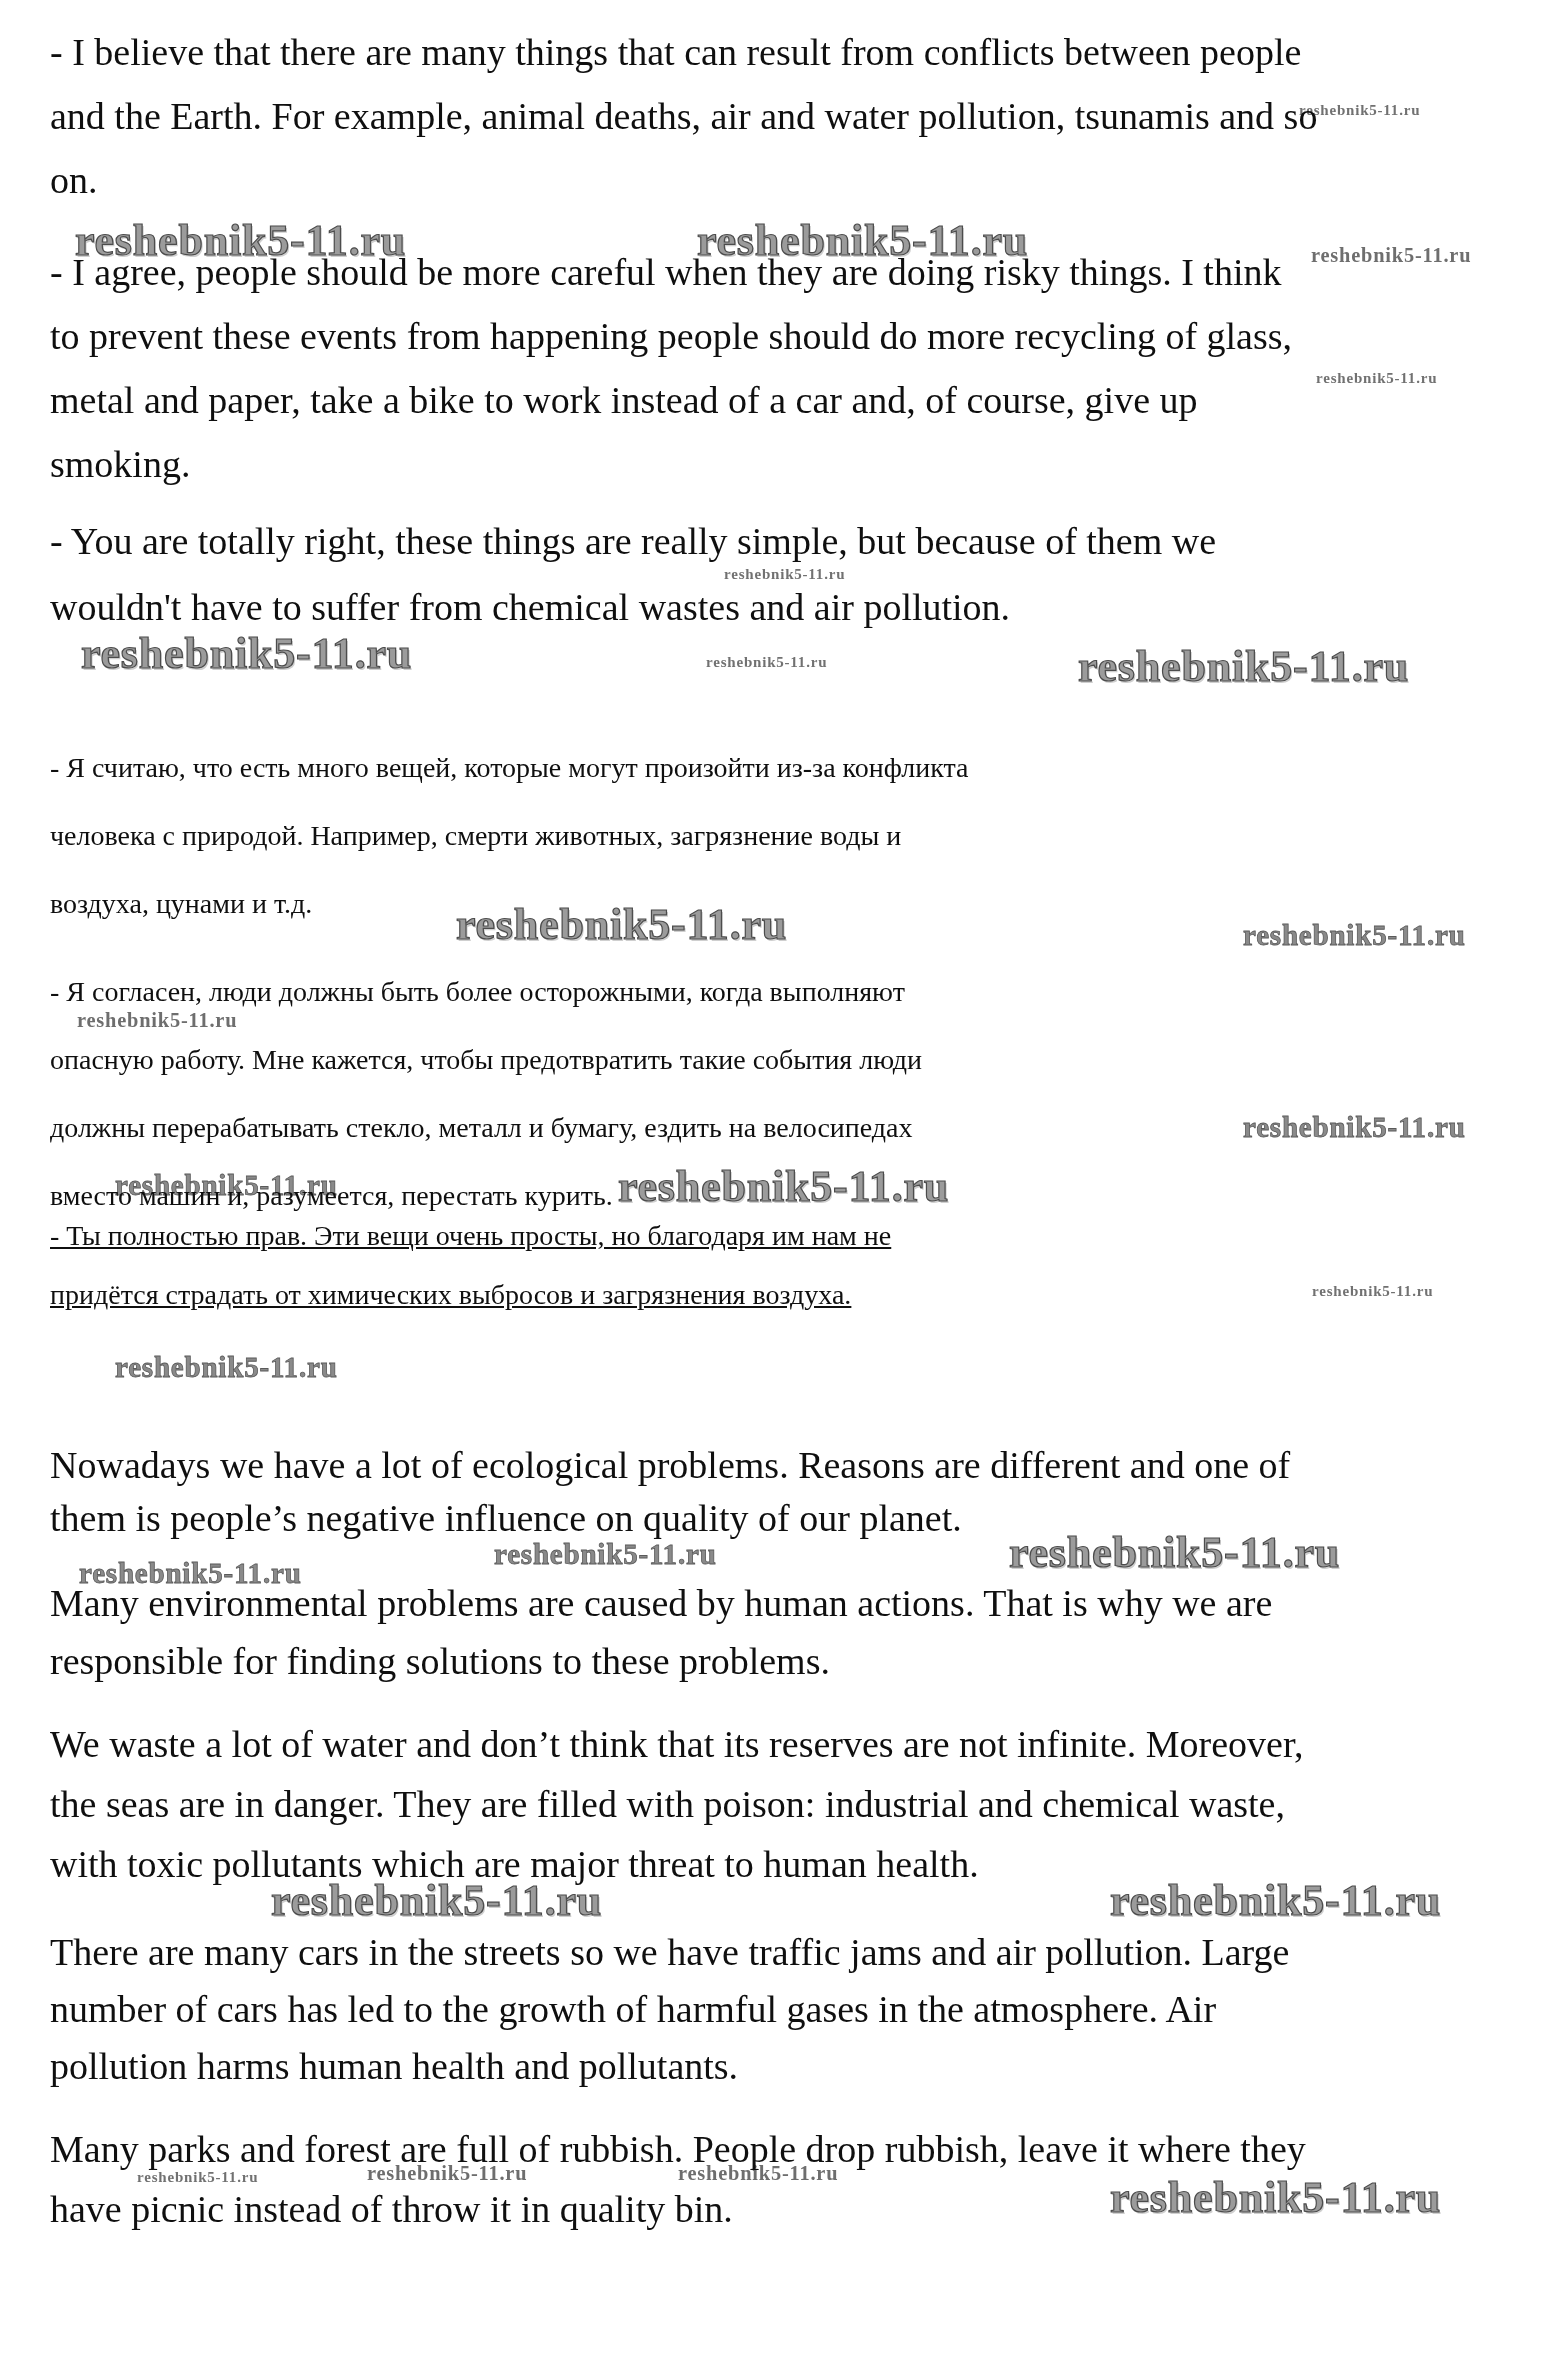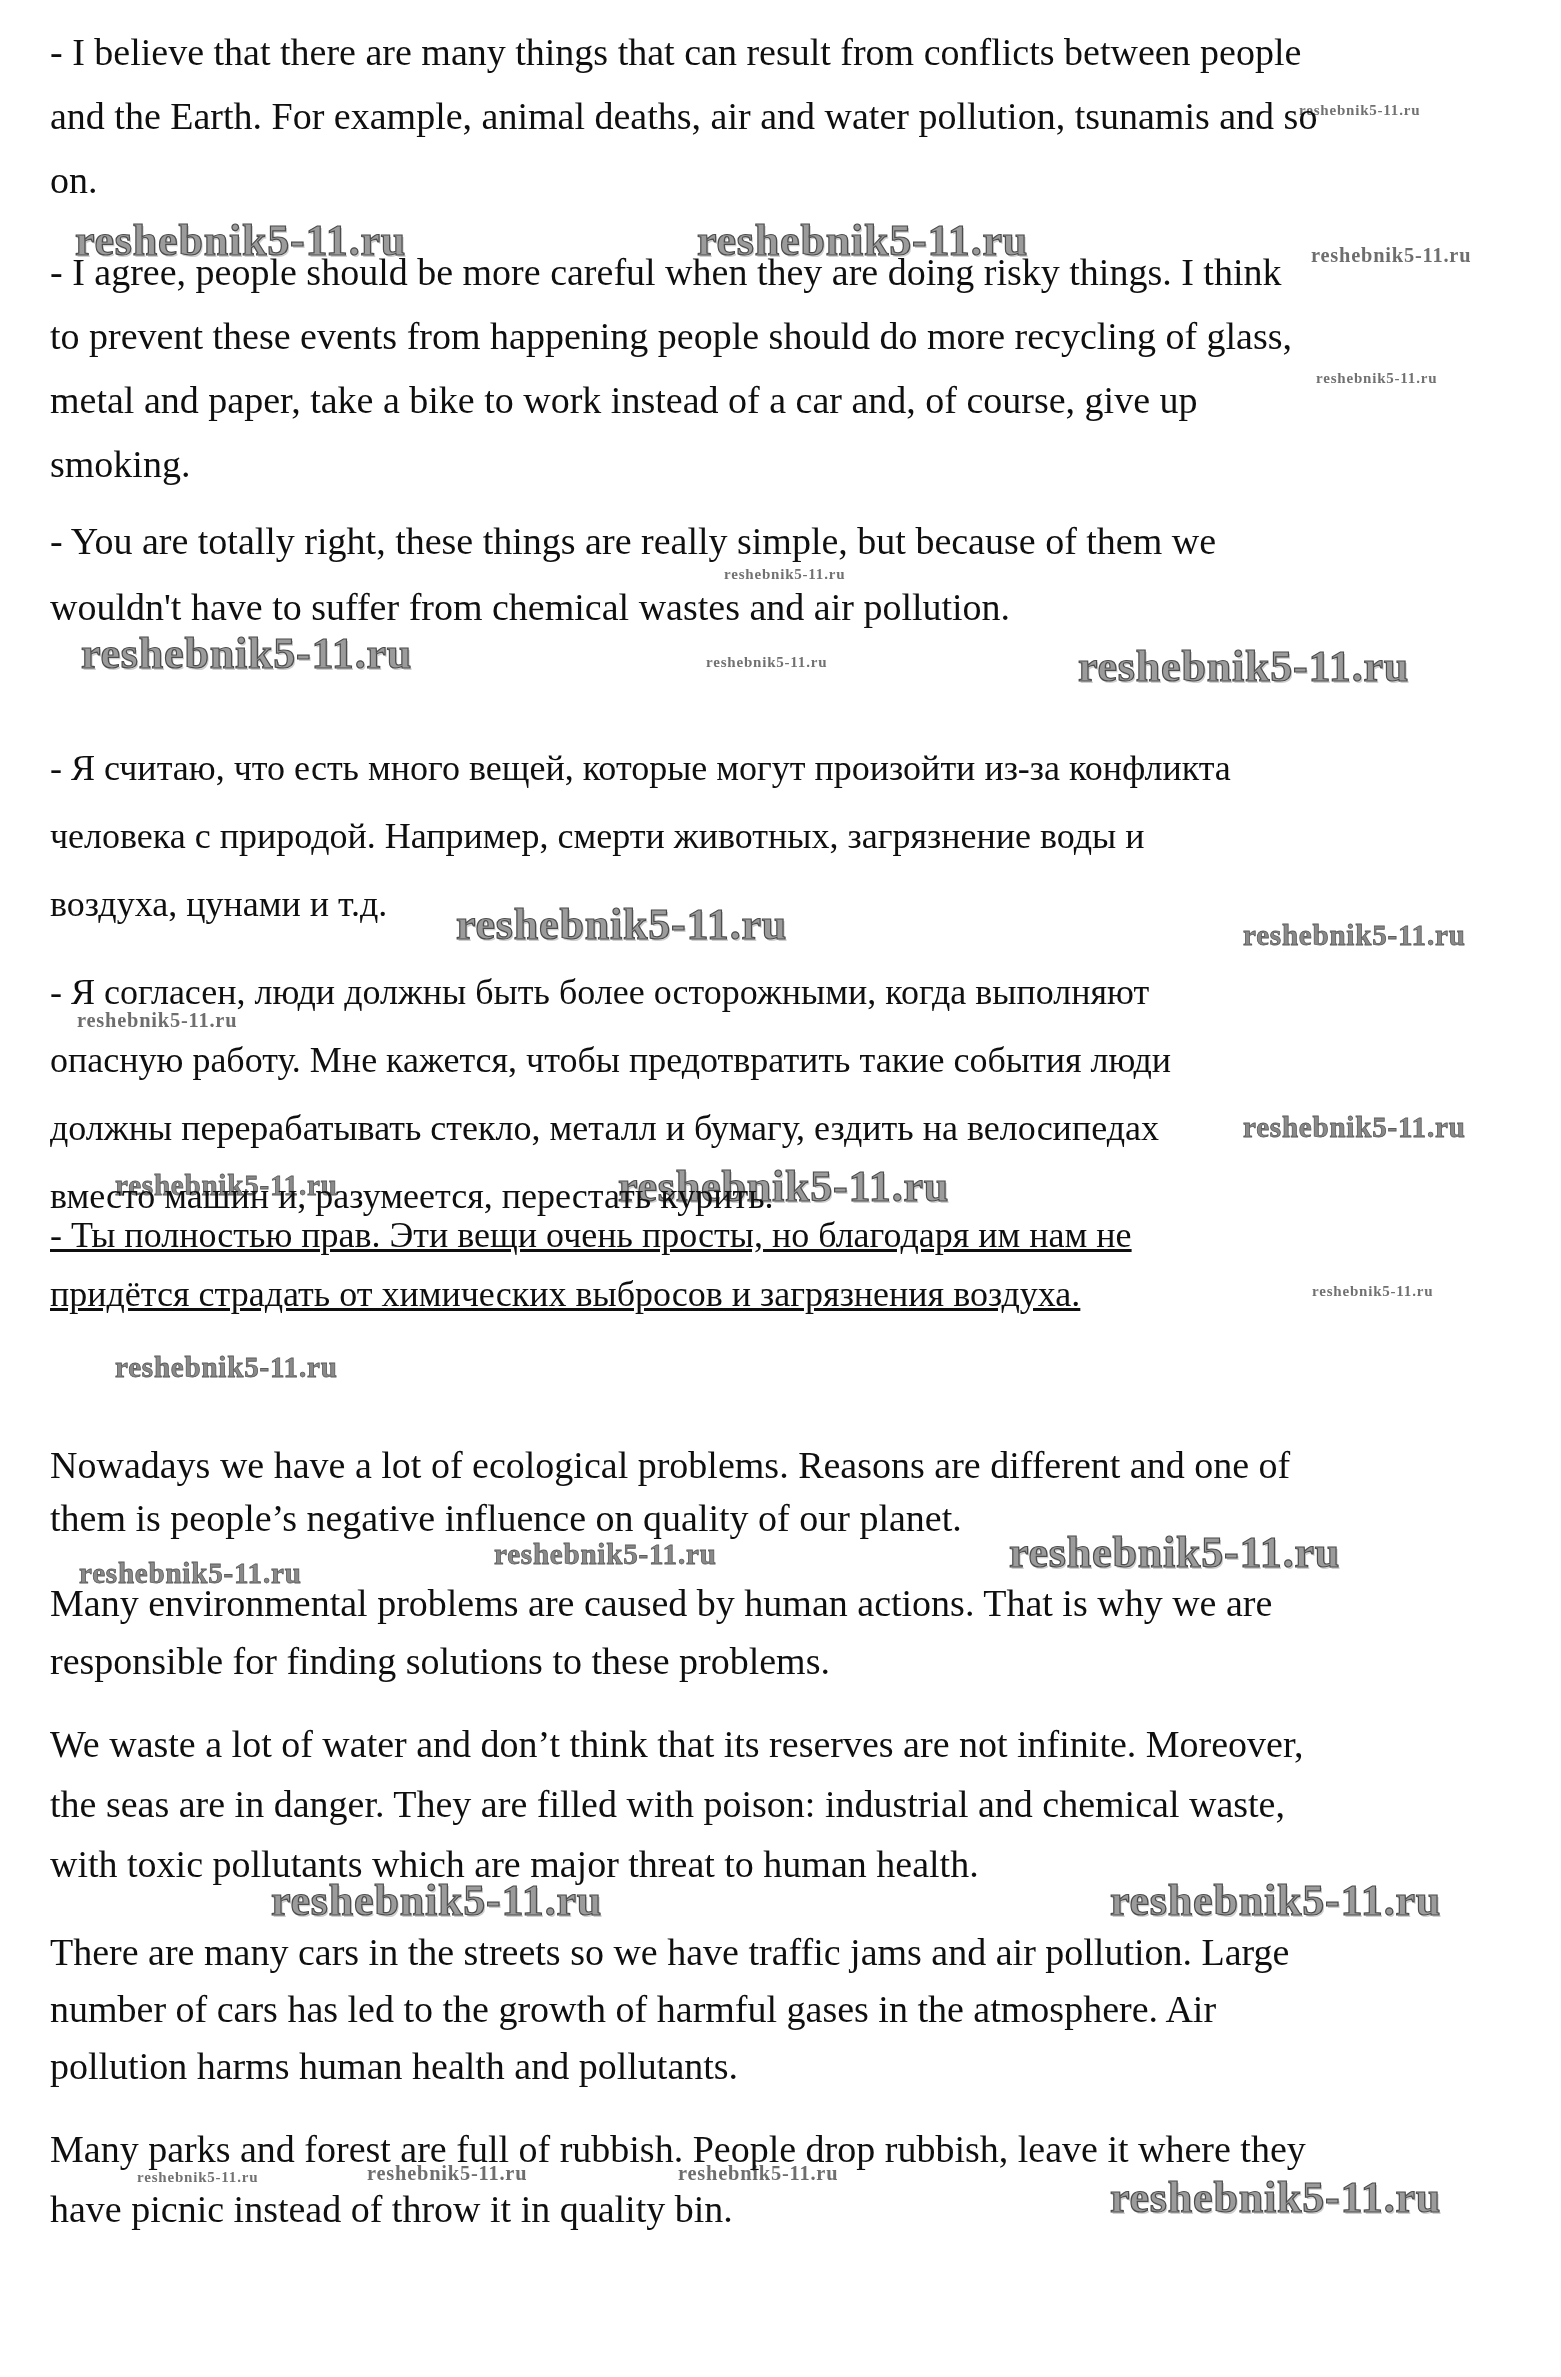--- a/index.html
+++ b/index.html
@@ -14,21 +14,21 @@
     color: #0f0f0f;
   }
   .para {
     position: absolute;
     left: 50px;
     width: 1478px;
     z-index: 3;
   }
   .para .line { white-space: nowrap; }
   .en { font-size: 38px; }
-  .ru { font-size: 36px; }
+  .ru { font-size: 28px; }
   .p1  { top: 20.4px;   line-height: 64px; }
   .p2  { top: 240px;  line-height: 64px; }
   .p3  { top: 508px;  line-height: 66px; }
   .p4  { top: 734px;  line-height: 68px; }
   .p5  { top: 958px; line-height: 68px; }
   .p6  { top: 1206px; line-height: 59px; text-decoration: underline; }
   .p7  { top: 1439px; line-height: 53px; }
   .p8  { top: 1574px; line-height: 58px; }
   .p9  { top: 1714px; line-height: 60px; }
   .p10 { top: 1924px; line-height: 57px; }

